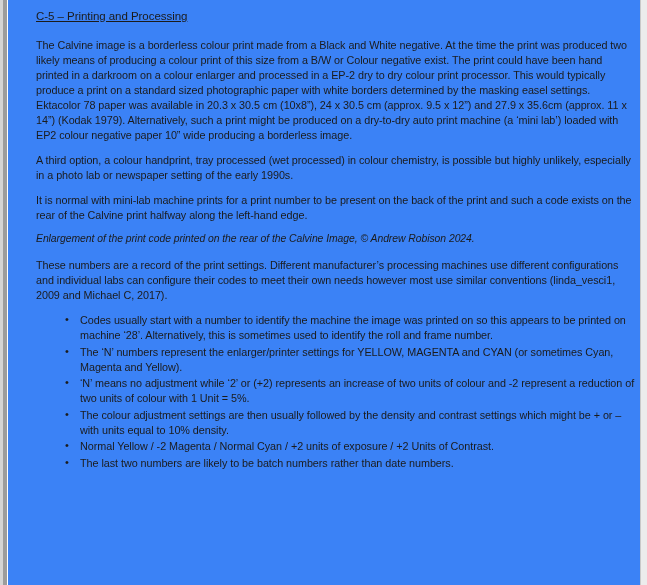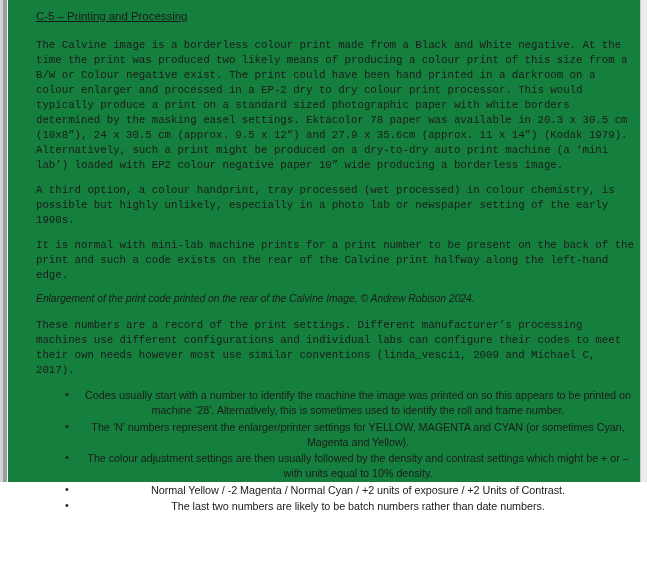--- a/index.html
+++ b/index.html
@@ -5,22 +5,22 @@
   html, body { margin: 0; padding: 0; }
   body {
     width: 647px; height: 585px;
     background: #ffffff;
     font-family: "Liberation Sans", sans-serif;
     color: #1b1b1b;
     overflow: hidden;
   }
   .page {
     position: relative;
-    width: 647px; height: 482px;
-    background: #15803d;
+    width: 647px; height: 585px;
+    background: #3b82f6;
   }
   .edge-left {
     position: absolute; left: 0; top: 0; bottom: 0; width: 8px;
     background: linear-gradient(to right,
       #d4d4d4 0px, #d4d4d4 3px,
       #9c9c9c 3px, #9c9c9c 7px,
       #ffffff 7px);
   }
   .edge-right {
     position: absolute; right: 0; top: 0; bottom: 0; width: 7px;
@@ -30,21 +30,21 @@
   }
   .content {
     position: absolute; left: 36px; top: 8px; width: 600px;
     font-size: 10.8px; line-height: 15px; letter-spacing: -0.05px;
   }
   .title {
     font-size: 11.5px; font-weight: normal;
     text-decoration: underline;
     margin: 0 0 14px 0; line-height: 16px;
   }
-  .para { margin: 0 0 10px 0; font-family: Liberation Mono, monospace; }
+  .para { margin: 0 0 10px 0; }
   .para.before-figure { margin-bottom: 0; }
   .code-figure {
     position: relative;
     width: 252px; height: 62px;
     margin: 0;
     background: linear-gradient(130deg, #efebdd 0%, #ece7d8 55%, #e8e3d2 100%);
   }
   .pencil-mark {
     position: absolute; left: 52px; top: 1px;
     width: 112px; height: 26px; opacity: 0.75;
@@ -63,21 +63,20 @@
     font-size: 10.4px; line-height: 15px;
     margin: 8px 0 12px 0;
   }
   .bullets {
     margin: 0; padding: 0 0 0 44px;
     list-style: none;
   }
   .bullets li {
     position: relative;
     margin: 0 0 1.5px 0;
-    text-align: center;
   }
   .bullets li::before {
     content: "\2022";
     position: absolute; left: -15px; top: -1px;
     font-size: 11px;
   }
 </style>
 </head>
 <body>
 
@@ -95,18 +94,19 @@
     <p class="para before-figure">It is normal with mini-lab machine prints for a print number to be present on the back of the print and such a code exists on the rear of the Calvine print halfway along the left-hand edge.</p>
 
 
     <div class="caption">Enlargement of the print code printed on the rear of the Calvine Image, © Andrew Robison 2024.</div>
 
     <p class="para">These numbers are a record of the print settings. Different manufacturer’s processing machines use different configurations and individual labs can configure their codes to meet their own needs however most use similar conventions (linda_vesci1, 2009 and Michael C, 2017).</p>
 
     <ul class="bullets">
       <li>Codes usually start with a number to identify the machine the image was printed on so this appears to be printed on machine ‘28’. Alternatively, this is sometimes used to identify the roll and frame number.</li>
       <li>The ‘N’ numbers represent the enlarger/printer settings for YELLOW, MAGENTA and CYAN (or sometimes Cyan, Magenta and Yellow).</li>
+      <li>‘N’ means no adjustment while ‘2’ or (+2) represents an increase of two units of colour and -2 represent a reduction of two units of colour with 1 Unit = 5%.</li>
       <li>The colour adjustment settings are then usually followed by the density and contrast settings which might be + or – with units equal to 10% density.</li>
       <li>Normal Yellow / -2 Magenta / Normal Cyan / +2 units of exposure / +2 Units of Contrast.</li>
       <li>The last two numbers are likely to be batch numbers rather than date numbers.</li>
     </ul>
   </div>
 </div>
 
 </body></html>

